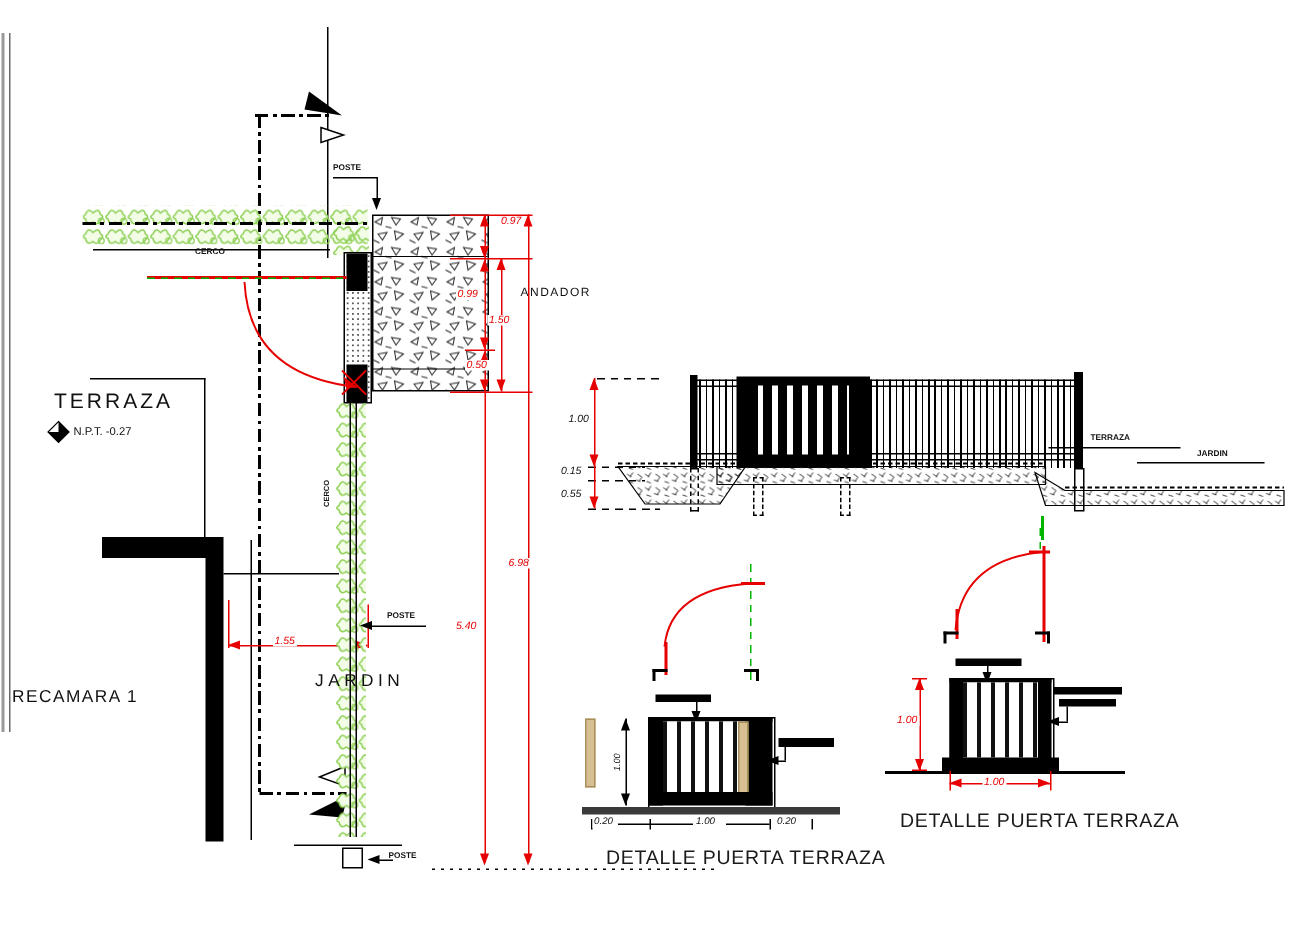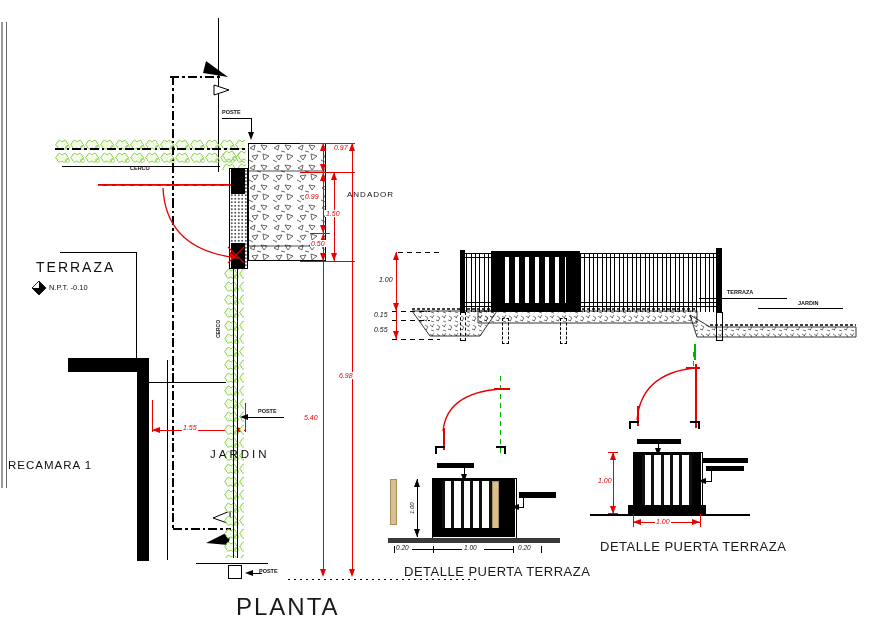--- a/index.html
+++ b/index.html
@@ -140,21 +140,21 @@
   <div class="lbl red-t" style="left:310px;top:240px;font-size:7px;">0.50</div>
   <div class="lbl red-t" style="left:303px;top:414px;font-size:7px;">5.40</div>
   <div class="lbl red-t" style="left:338px;top:372px;font-size:7px;">6.98</div>
 
   <div class="lbl" style="left:36px;top:260px;font-size:14px;letter-spacing:2px;">TERRAZA</div>
   <svg style="left:32px;top:281px;" width="14" height="14">
     <polygon points="7,0 14,7 7,14 0,7" fill="#000"></polygon>
     <polygon points="7,0 0,7 7,7" fill="#fff"></polygon>
     <polygon points="7,0 14,7 7,14 0,7" fill="none" stroke="#000" stroke-width="0.8"></polygon>
   </svg>
-  <div class="lbl" style="left:49px;top:284px;font-size:7.5px;">N.P.T. -0.10</div>
+  <div class="lbl" style="left:49px;top:284px;font-size:7.5px;">N.P.T. -0.27</div>
   <div class="k" style="left:60px;top:252px;width:77px;height:1px;"></div>
   <div class="k" style="left:136px;top:252px;width:1px;height:106px;"></div>
 
   <div class="k" style="left:68px;top:358px;width:80px;height:14px;"></div>
   <div class="k" style="left:137px;top:358px;width:12px;height:203px;"></div>
   <div class="k" style="left:167px;top:360px;width:1px;height:200px;"></div>
   <div class="k" style="left:149px;top:382px;width:77px;height:1px;"></div>
   <div class="lbl" style="left:8px;top:460px;font-size:11.5px;letter-spacing:1px;">RECAMARA 1</div>
 
   <div class="r" style="left:152px;top:400px;width:1px;height:32px;"></div>
@@ -175,21 +175,20 @@
   <div class="lbl" style="left:258px;top:409px;font-size:5.5px;font-weight:bold;">POSTE</div>
   <div class="k" style="left:247px;top:417px;width:37px;height:1px;"></div>
   <div class="arr al" style="left:240px;top:414px;"></div>
 
   <div class="k" style="left:196px;top:563px;width:72px;height:1px;"></div>
   <div class="abs" style="left:228px;top:565px;width:12px;height:12px;border:1.5px solid #000;"></div>
   <div class="lbl" style="left:259px;top:569px;font-size:5.5px;font-weight:bold;">POSTE</div>
   <div class="k" style="left:252px;top:573px;width:10px;height:1px;"></div>
   <div class="arr al" style="left:245px;top:570px;"></div>
 
-  <div class="lbl" style="left:236px;top:595px;font-size:24px;letter-spacing:2px;color:#1a1a1a;">PLANTA</div>
 
   <div class="dash-h" style="left:398px;top:252px;width:42px;"></div>
   <div class="dash-h" style="left:392px;top:311px;width:38px;"></div>
   <div class="dash-h" style="left:392px;top:320px;width:38px;"></div>
   <div class="dash-h" style="left:392px;top:339px;width:48px;"></div>
   <div class="r" style="left:396px;top:252px;width:1px;height:87px;"></div>
   <div class="arr au red" style="left:393px;top:252px;"></div>
   <div class="arr ad red" style="left:393px;top:303px;"></div>
   <div class="arr ad red" style="left:393px;top:331px;"></div>
   <div class="lbl dim-t" style="left:379px;top:276px;font-size:7px;">1.00</div>

